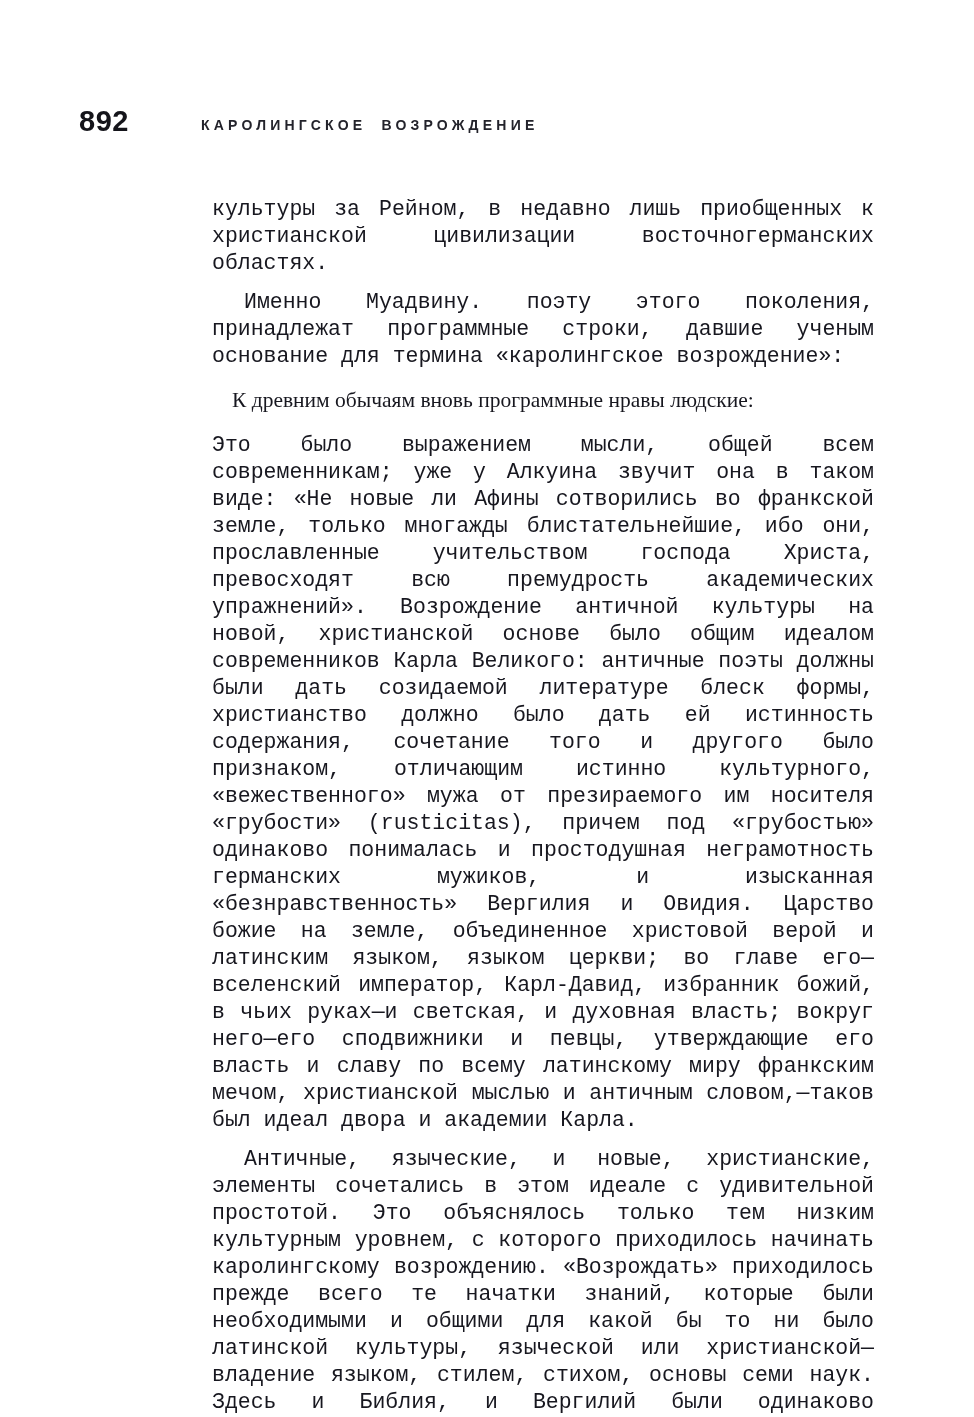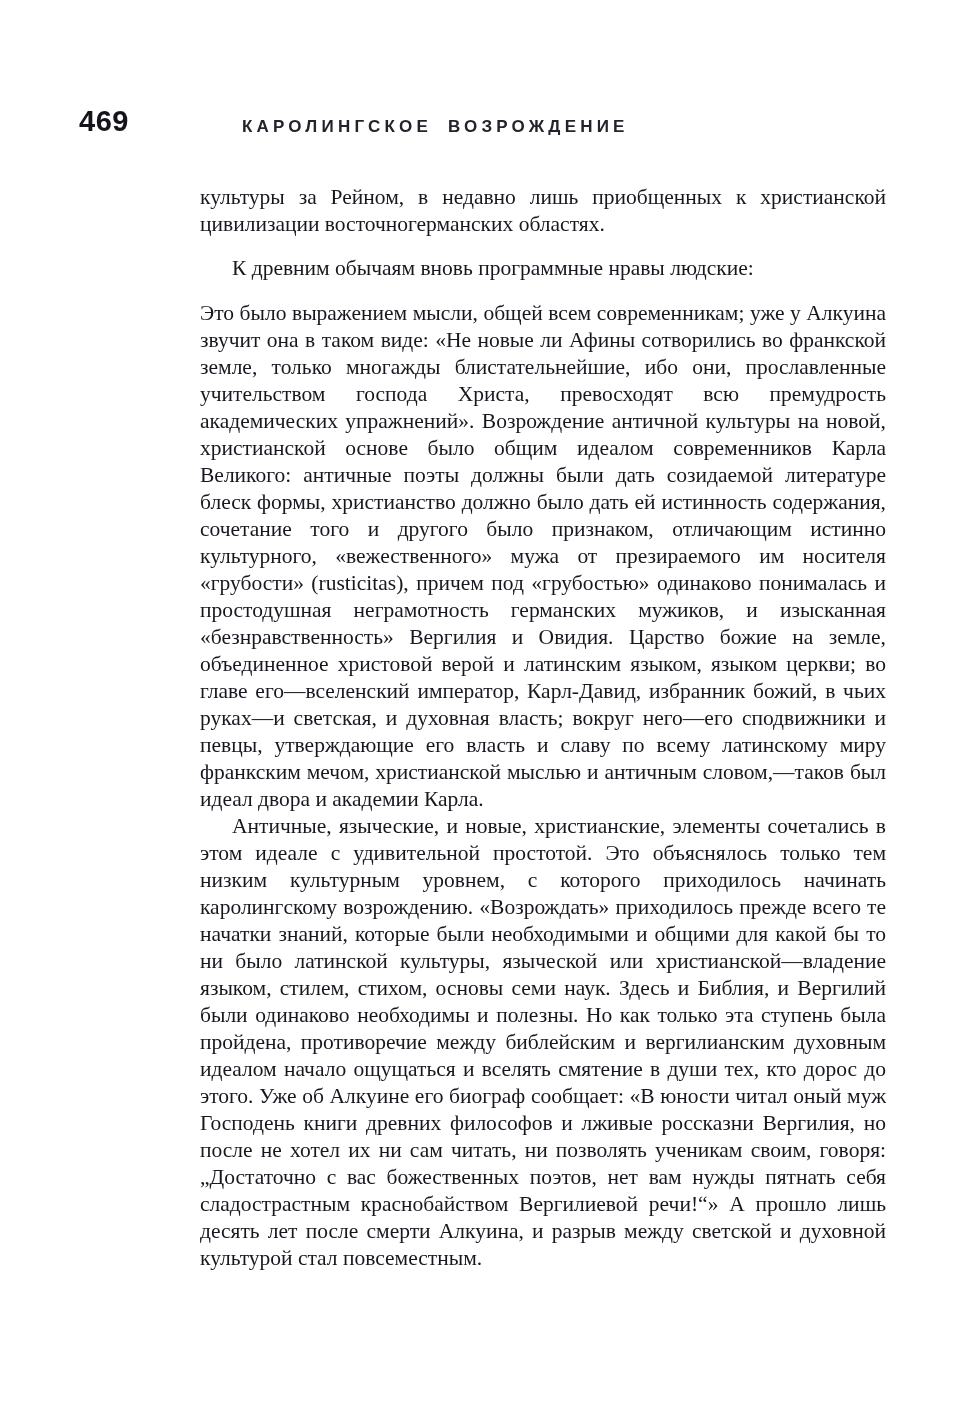--- a/index.html
+++ b/index.html
@@ -30,68 +30,69 @@
     font-size: 29px;
     letter-spacing: 0.5px;
     color: #14141a;
   }
   .running-head {
     position: absolute;
     left: 201px;
     top: 117px;
     font-family: "Liberation Sans", "DejaVu Sans", sans-serif;
     font-weight: 600;
-    font-size: 17px;
+    font-size: 14px;
     letter-spacing: 4.2px;
     word-spacing: 7px;
     color: #23232b;
     text-transform: uppercase;
-    margin-left: 41px;
   }
   .page-body {
     position: absolute;
     left: 200px;
     top: 184px;
     width: 686px;
     font-family: "Liberation Serif", "DejaVu Serif", serif;
     font-size: 21.5px;
     line-height: 27px;
     color: #17171f;
     text-align: justify;
     hyphens: auto;
     -webkit-hyphens: auto;
   }
   .page-body p {
-    margin: 0;
+    margin: 12px;
     padding: 0;
+    font-family: Liberation Mono, monospace;
   }
   .page-body p.indent {
     text-indent: 32px;
   }
   .verse {
     margin: 15px 0 17px 0;
     padding-left: 32px;
     text-align: left;
     line-height: 30px;
   }
 </style>
 </head>
 <body>
 
 <div class="page">
 
   <div class="page-header">
-    <span class="pagenum">469</span>
+    <span class="pagenum">892</span>
     <span class="running-head">КАРОЛИНГСКОЕ ВОЗРОЖДЕНИЕ</span>
   </div>
 
   <div class="page-body">
 
     <p class="noindent">культуры за Рейном, в недавно лишь приобщенных к христианской цивилизации восточногерманских областях.</p>
 
+    <p class="indent">Именно Муадвину. поэту этого поколения, принадлежат программные строки, давшие ученым основание для термина «каролингское возрождение»:</p>
 
     <div class="verse">
       <div>К древним обычаям вновь программные нравы людские:</div>
     </div>
 
     <p class="noindent">Это было выражением мысли, общей всем современникам; уже у Алкуина звучит она в таком виде: «Не новые ли Афины сотворились во франкской земле, только многажды блистательнейшие, ибо они, прославленные учительством господа Христа, превосходят всю премудрость академических упражнений». Возрождение античной культуры на новой, христианской основе было общим идеалом современников Карла Великого: античные поэты должны были дать созидаемой литературе блеск формы, христианство должно было дать ей истинность содержания, сочетание того и другого было признаком, отличающим истинно культурного, «вежественного» мужа от презираемого им носителя «грубости» (rusticitas), причем под «грубостью» одинаково понималась и простодушная неграмотность германских мужиков, и изысканная «безнравственность» Вергилия и Овидия. Царство божие на земле, объединенное христовой верой и латинским языком, языком церкви; во главе его—вселенский император, Карл-Давид, избранник божий, в чьих руках—и светская, и духовная власть; вокруг него—его сподвижники и певцы, утверждающие его власть и славу по всему латинскому миру франкским мечом, христианской мыслью и античным словом,—таков был идеал двора и академии Карла.</p>
 
     <p class="indent">Античные, языческие, и новые, христианские, элементы сочетались в этом идеале с удивительной простотой. Это объяснялось только тем низким культурным уровнем, с которого приходилось начинать каролингскому возрождению. «Возрождать» приходилось прежде всего те начатки знаний, которые были необходимыми и общими для какой бы то ни было латинской культуры, языческой или христианской—владение языком, стилем, стихом, основы семи наук. Здесь и Библия, и Вергилий были одинаково необходимы и полезны. Но как только эта ступень была пройдена, противоречие между библейским и вергилианским духовным идеалом начало ощущаться и вселять смятение в души тех, кто дорос до этого. Уже об Алкуине его биограф сообщает: «В юности читал оный муж Господень книги древних философов и лживые россказни Вергилия, но после не хотел их ни сам читать, ни позволять ученикам своим, говоря: „Достаточно с вас божественных поэтов, нет вам нужды пятнать себя сладострастным краснобайством Вергилиевой речи!“» А прошло лишь десять лет после смерти Алкуина, и разрыв между светской и духовной культурой стал повсеместным.</p>
 
   </div>

